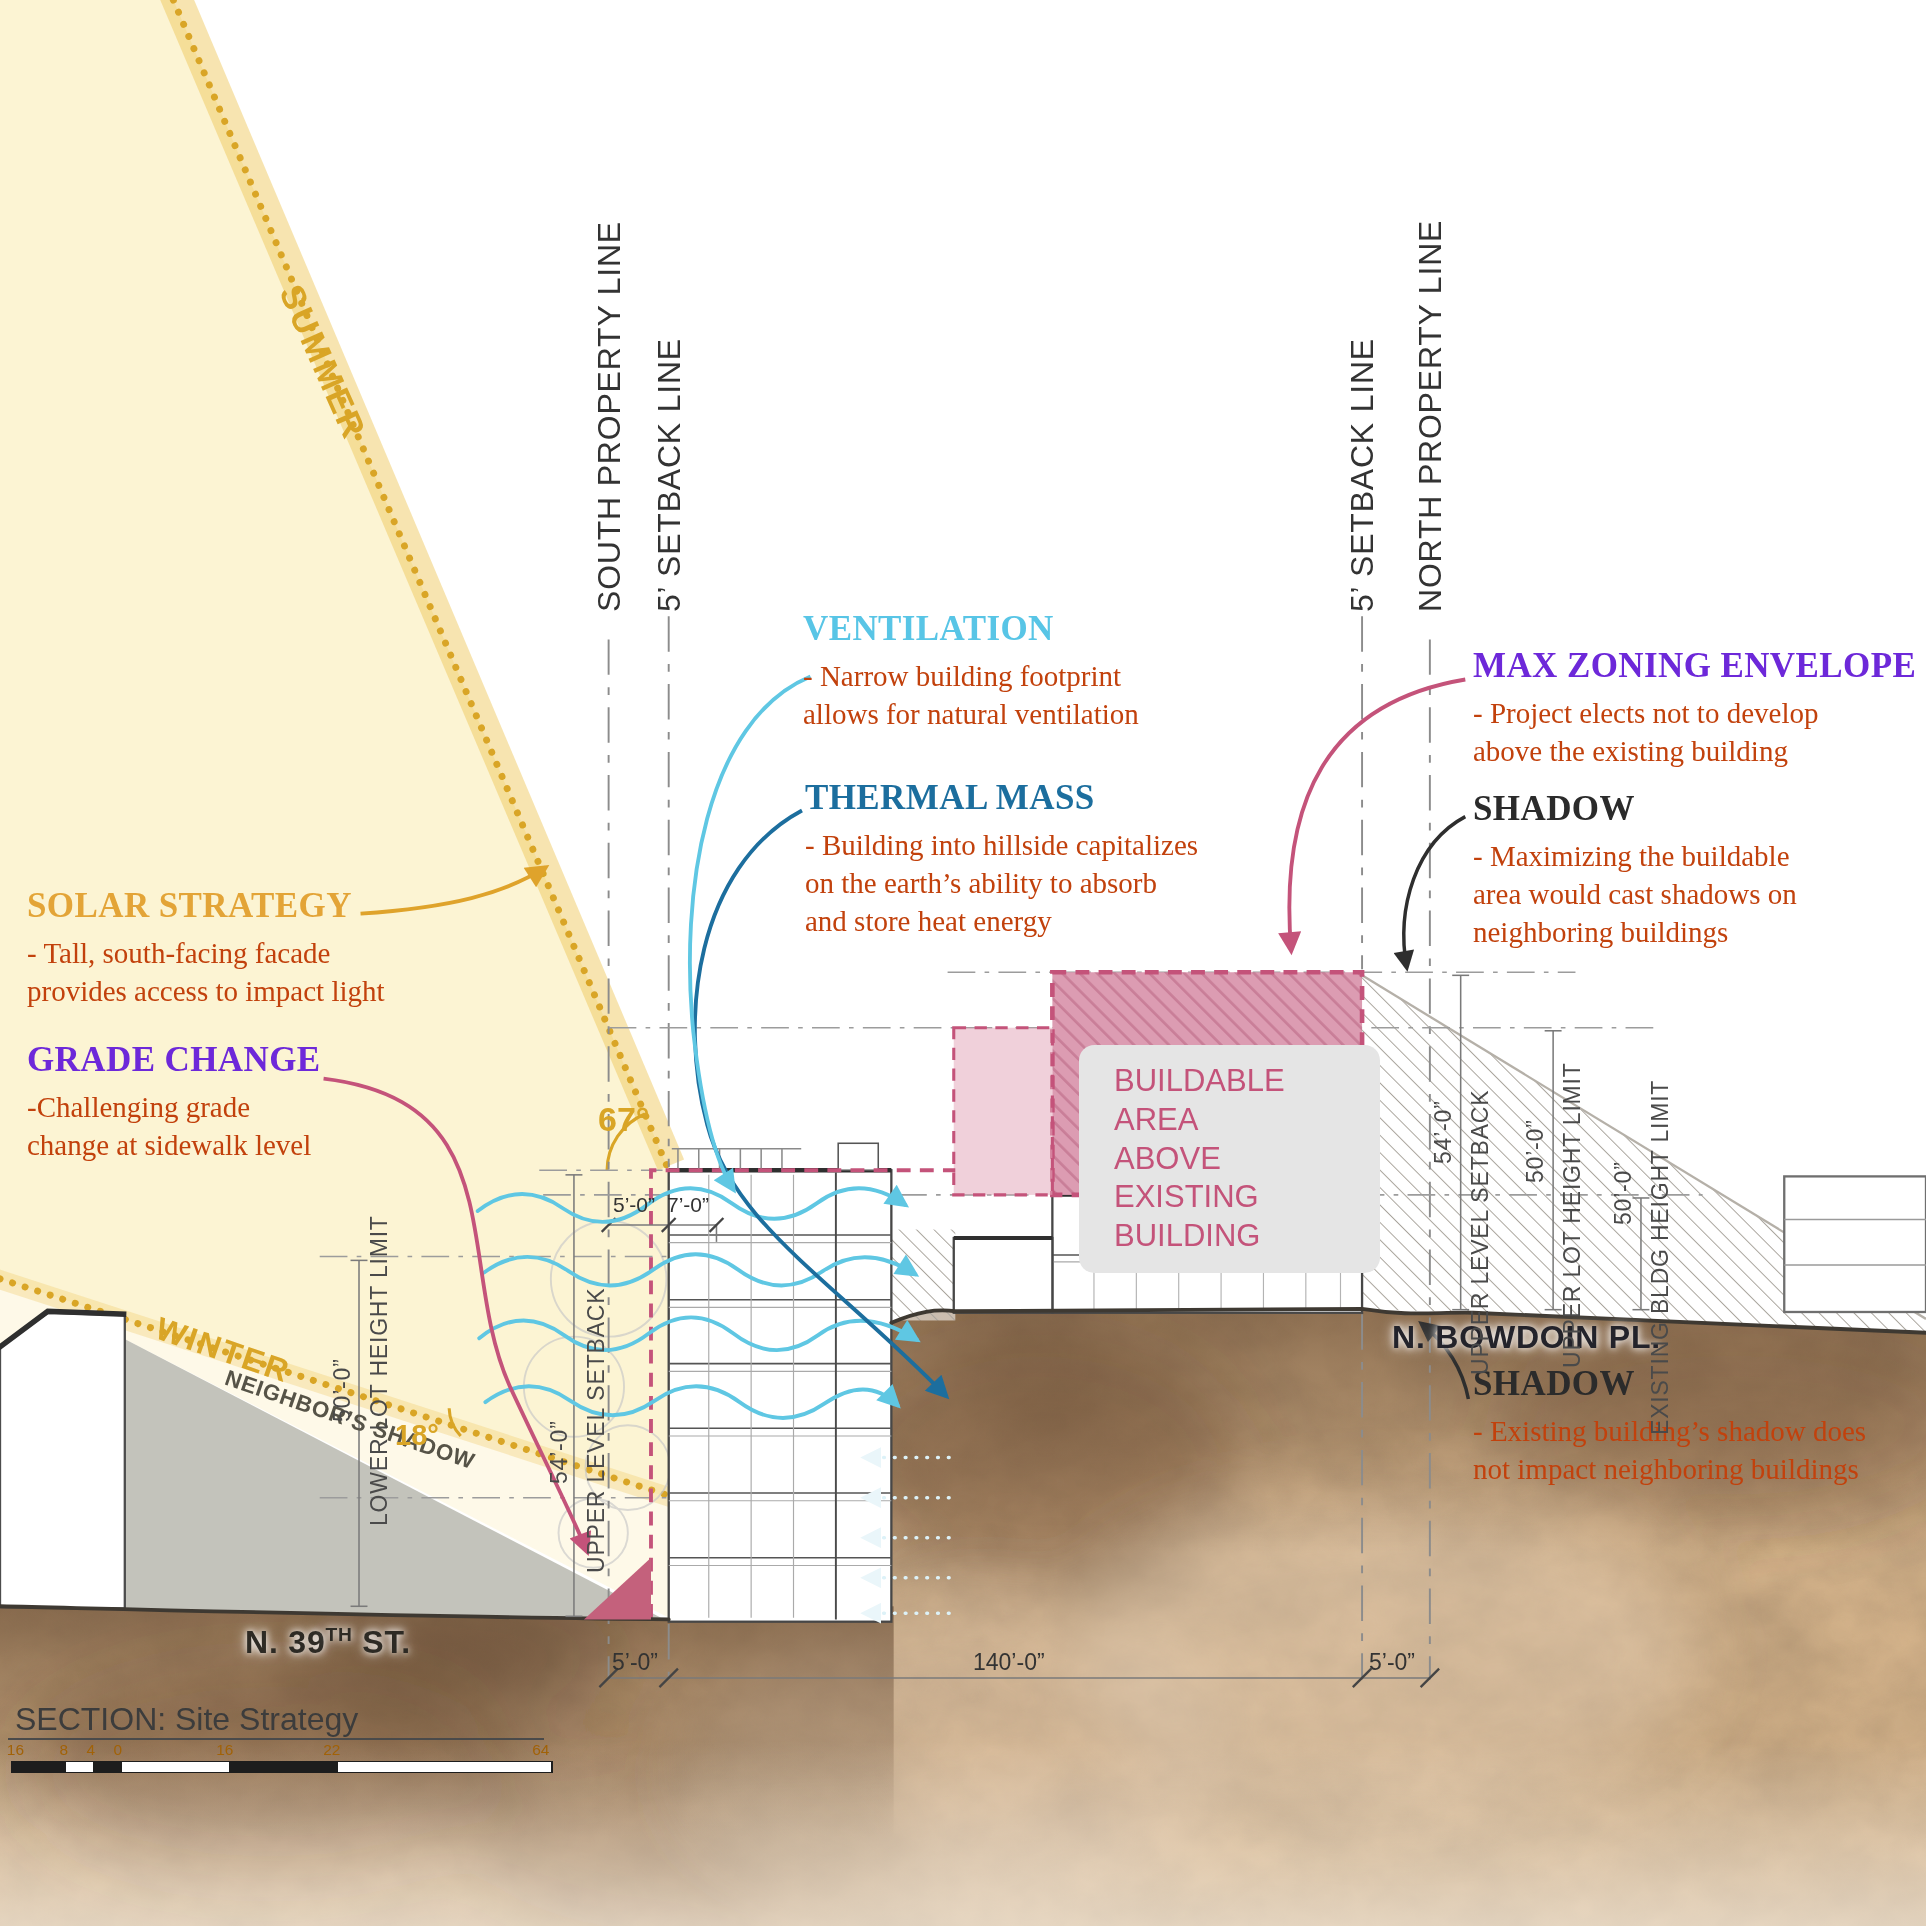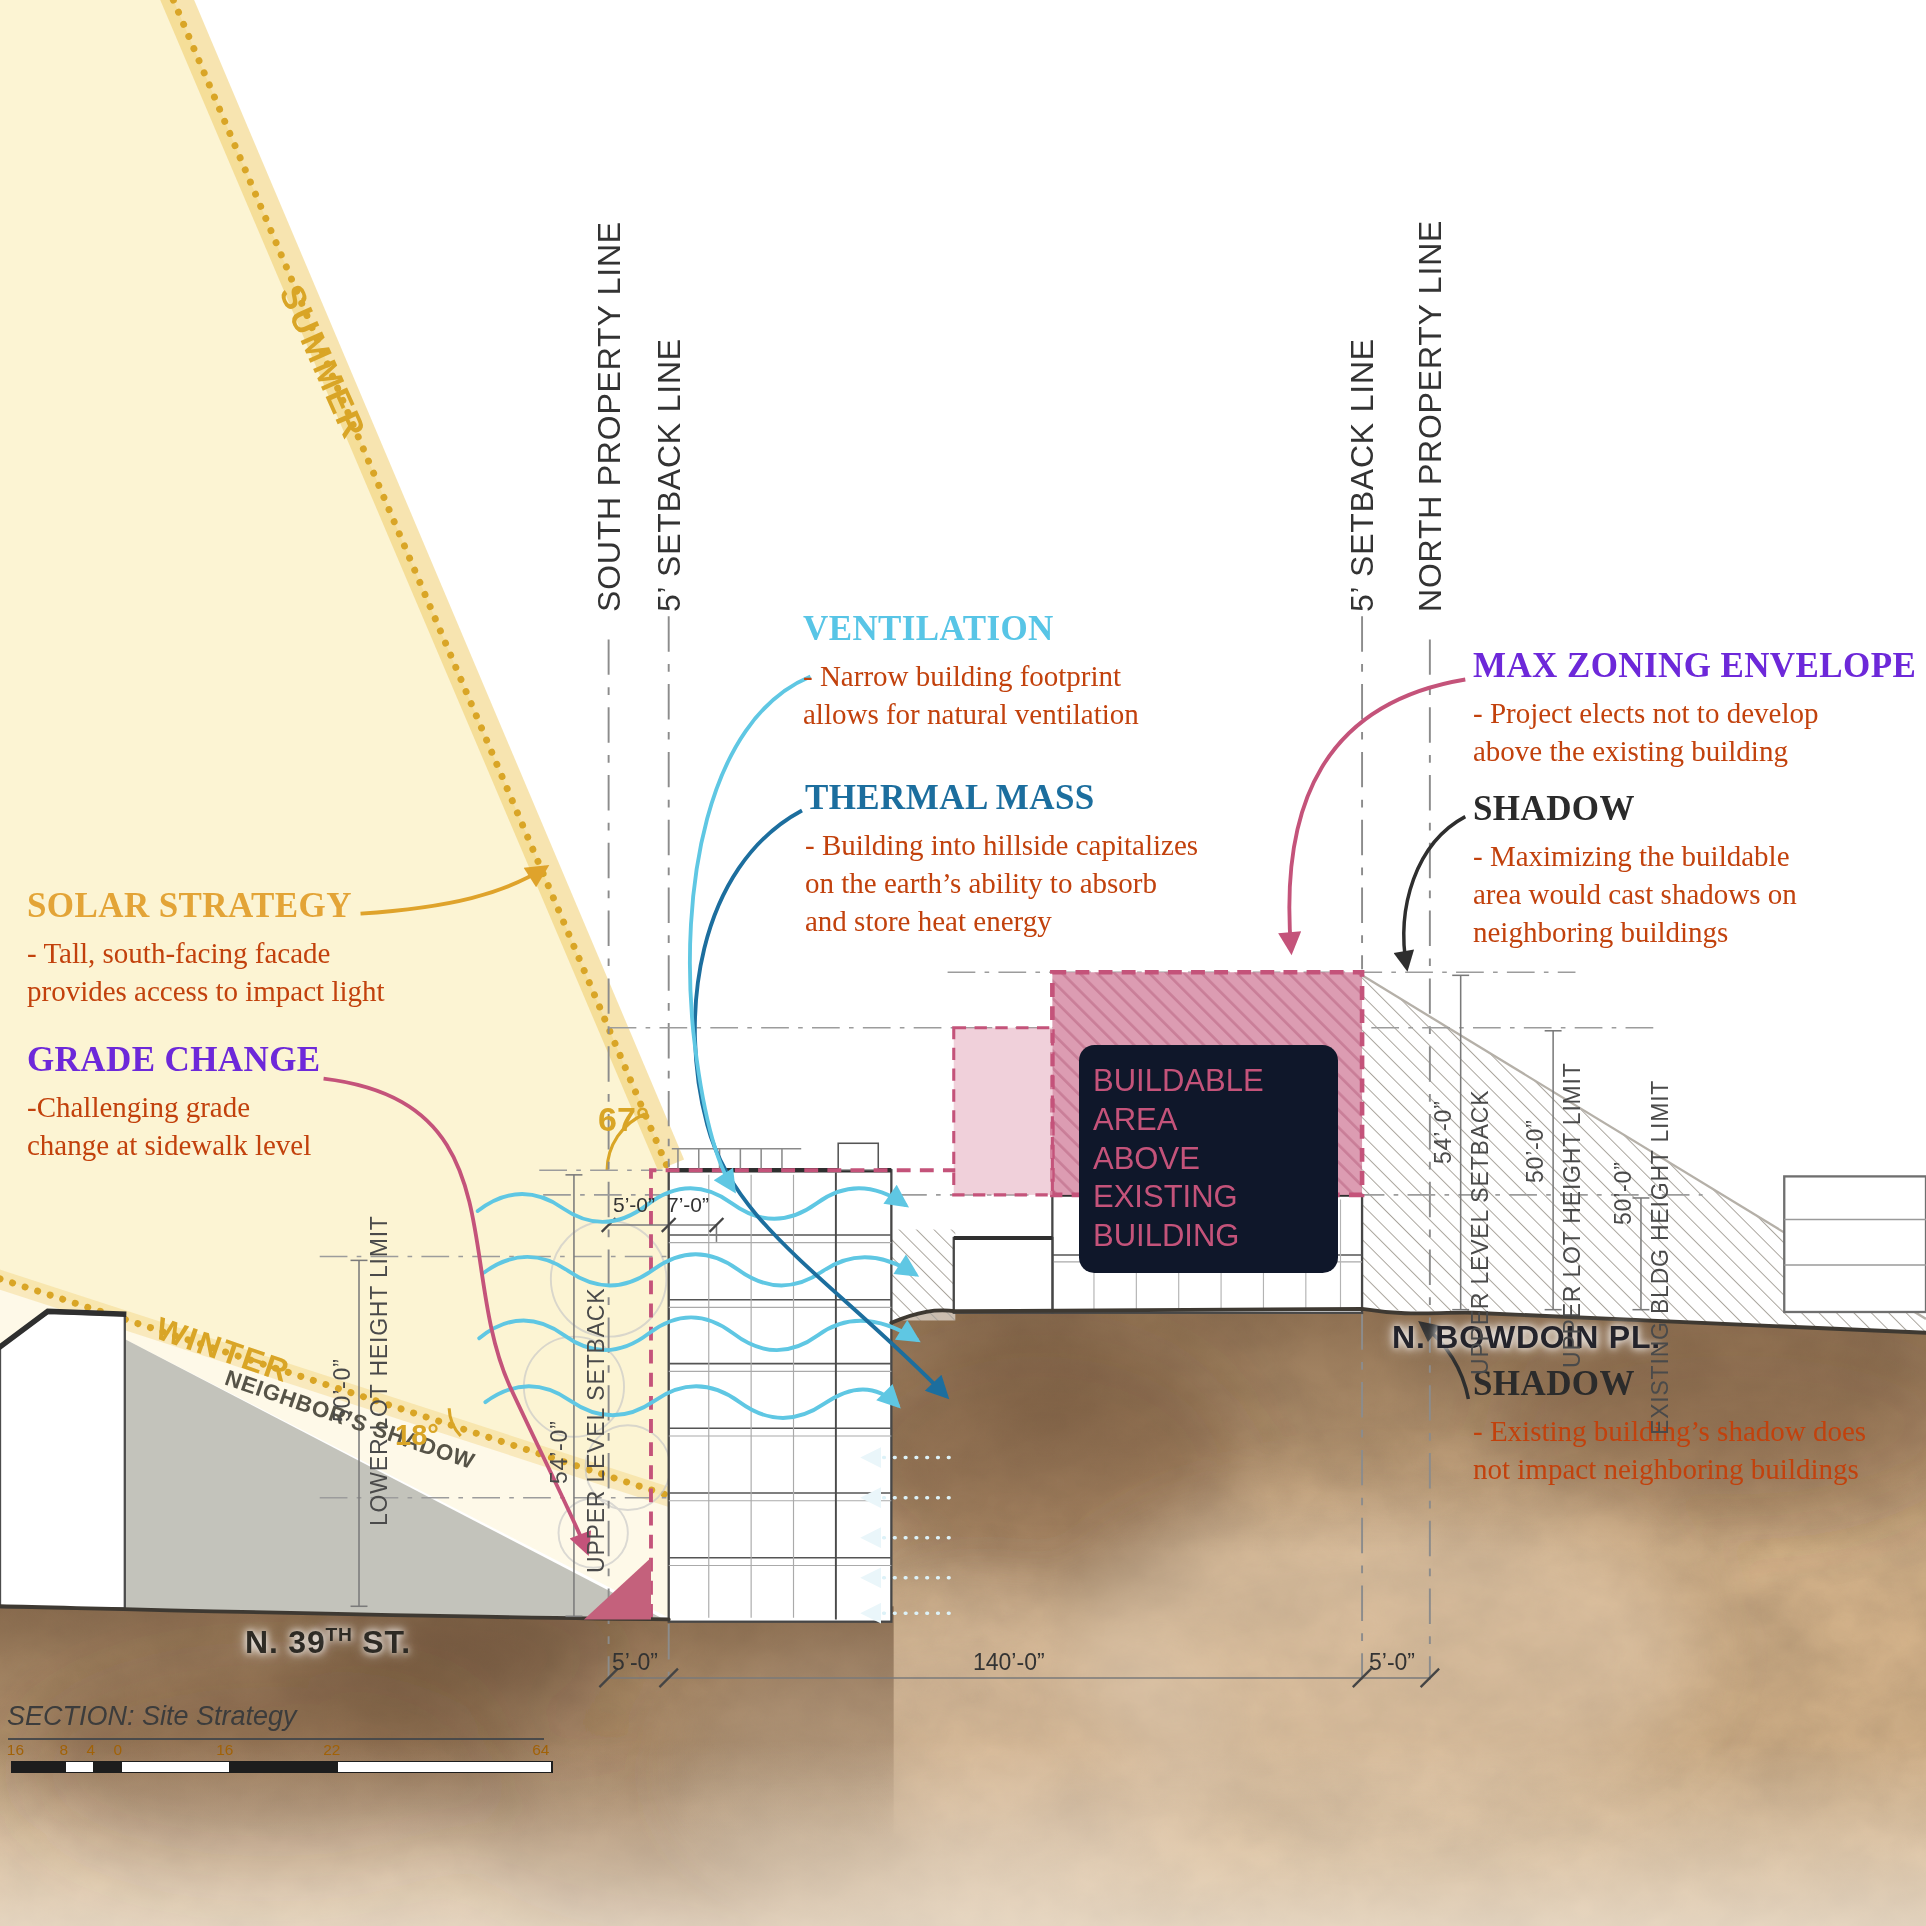--- a/index.html
+++ b/index.html
@@ -26,25 +26,25 @@
   .shadow-label{font-weight:600;color:#565347;letter-spacing:0.8px;font-size:22.3px;}
   .angle{position:absolute;font-weight:700;color:#D9A526;}
 
   .dim{position:absolute;font-size:23px;color:#333333;white-space:nowrap;}
   .dim.small{font-size:21px;}
 
   .street{position:absolute;font-weight:700;font-size:32px;color:#2d2a24;letter-spacing:0.8px;
           text-shadow:0 0 7.7px rgba(255,255,255,.95),0 0 14px rgba(255,255,255,.9);}
   .street .sup{vertical-align:super;font-size:60%;}
 
-  #buildable-box{position:absolute;left:1079px;top:1045px;width:231px;background:#0f172a;
-                 border-radius:15.4px;padding:17px 14px;font-size:31px;line-height:1.25;
+  #buildable-box{position:absolute;left:1079px;top:1045px;width:231px;background:#e5e5e5;
+                 border-radius:15.4px;padding:17px 35px;font-size:31px;line-height:1.25;
                  color:#C4537A;white-space:pre-line;font-weight:400;}
 
-  #footer-title{position:absolute;left:7px;top:1701px;font-size:27px;color:#3c3c3c;font-style:italic;}
+  #footer-title{position:absolute;left:15px;top:1701px;font-size:32px;color:#3c3c3c;}
   #footer-rule{position:absolute;left:7.7px;top:1738px;width:536px;height:1.5px;background:#4a4a4a;}
   #scalebar{position:absolute;left:10.8px;top:1741px;width:539px;height:35px;}
   #scalebar .num{position:absolute;top:0;font-size:15.4px;color:#a16207;transform:translateX(-50%);}
   #scalebar .bar{position:absolute;left:0;top:20px;height:10px;display:flex;border:1.5px solid #1d1d1d;}
   #scalebar .seg{height:100%;border-right:1.5px solid #1d1d1d;}
 </style>
 </head>
 <body>
 
 <div id="stage">

